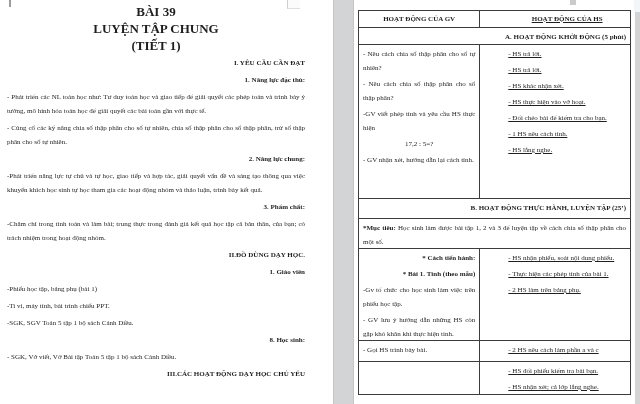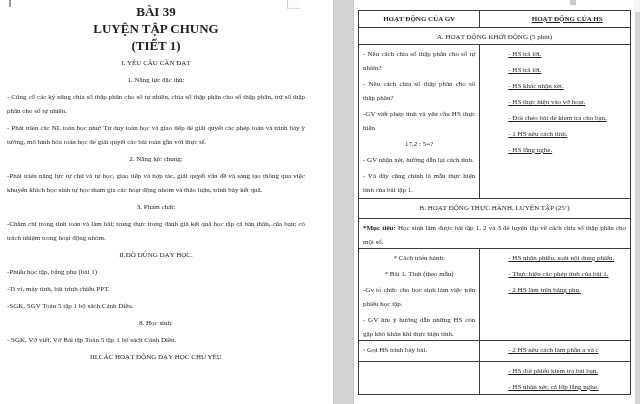--- a/index.html
+++ b/index.html
@@ -10,21 +10,21 @@
     color:#1f1f1f;
   }
   .page{position:absolute;top:0;height:404px;background:#ffffff;}
   #page-left{left:0;width:333px;border-right:1px solid #c2c4c6;}
   #page-right{left:353px;width:281px;border-left:1px solid #c2c4c6;}
 
   
   .lp-content{width:298px;margin:5px 0 0 7px;text-align:justify;}
   .para{font-size:7px;line-height:14px;margin:0 0 3px 0;}
   .c-title{font-weight:bold;text-align:center;font-size:13px;}
-  .c-heading{font-weight:normal;text-align:center;}
+  .c-heading{font-weight:bold;text-align:right;}
   .c-center{text-align:center;}
   .c-mt-lg{margin-top:10px;}
   .c-mt-xl{margin-top:32px;}
 
   
   .doc-table{
     position:absolute;left:4px;top:10px;width:273px;
     border:1px solid #3c3c3c;border-bottom:none;
     box-sizing:border-box;background:#fff;
   }
@@ -49,27 +49,28 @@
 
 <div>
 
   <div class="page" id="page-left">
     <div class="lp-content">
         <div class="para c-title">BÀI 39</div>
         <div class="para c-title">LUYỆN TẬP CHUNG</div>
         <div class="para c-title">(TIẾT 1)</div>
         <div class="para c-heading">I. YÊU CẦU CẦN ĐẠT</div>
         <div class="para c-heading">1. Năng lực đặc thù:</div>
+        <div class="para">- Phát triển các NL toán học như: Tư duy toán học và giao tiếp để giải quyết các phép toán và trình bày ý tưởng, mô hình hóa toán học để giải quyết các bài toán gần với thực tế.</div>
         <div class="para">- Củng cố các kỹ năng chia số thập phân cho số tự nhiên, chia số thập phân cho số thập phân, trừ số thập phân cho số tự nhiên.</div>
-        <div class="para">- Phát triển các NL toán học như: Tư duy toán học và giao tiếp để giải quyết các phép toán và trình bày ý tưởng, mô hình hóa toán học để giải quyết các bài toán gần với thực tế.</div>
         <div class="para c-heading">2. Năng lực chung:</div>
         <div class="para">-Phát triển năng lực tự chủ và tự học, giao tiếp và hợp tác, giải quyết vấn đề và sáng tạo thông qua việc khuyến khích học sinh tự học tham gia các hoạt động nhóm và thảo luận, trình bày kết quả.</div>
         <div class="para c-heading">3. Phẩm chất:</div>
         <div class="para">-Chăm chỉ trong tính toán và làm bài; trung thực trong đánh giá kết quả học tập cả bản thân, của bạn; có trách nhiệm trong hoạt động nhóm.</div>
         <div class="para c-heading">II.ĐỒ DÙNG DẠY HỌC.</div>
+        <div class="para c-heading">1. Giáo viên</div>
         <div class="para">-Phiếu học tập, bảng phụ (bài 1)</div>
         <div class="para">-Ti vi, máy tính, bài trình chiếu PPT.</div>
         <div class="para">-SGK, SGV Toán 5 tập 1 bộ sách Cánh Diều.</div>
         <div class="para c-heading">8. Học sinh:</div>
         <div class="para">- SGK, Vở viết, Vở Bài tập Toán 5 tập 1 bộ sách Cánh Diều.</div>
         <div class="para c-heading">III.CÁC HOẠT ĐỘNG DẠY HỌC CHỦ YẾU</div>
       </div>
   </div>
 
   <div class="page" id="page-right">
@@ -90,21 +91,20 @@
           </div>
       </div>
 
       <div class="trow" style="height:154px">
         <div class="cell cell-gv">
             <div class="para">- Nêu cách chia số thập phân cho số tự nhiên?</div>
             <div class="para">- Nêu cách chia số thập phân cho số thập phân?</div>
             <div class="para">-GV viết phép tính và yêu cầu HS thực hiện</div>
             <div class="para c-center">17,2 : 5=?</div>
             <div class="para c-mt-lg">- GV nhận xét, hướng dẫn lại cách tính.</div>
-            <div class="para">- Và đây cũng chính là mẫu thực hiện tính của bài tập 1.</div>
           </div>
         <div class="cell cell-hs">
             <div class="para">- HS trả lời.</div>
             <div class="para c-mt-lg">- HS trả lời.</div>
             <div class="para">- HS khác nhận xét.</div>
             <div class="para">- HS thực hiện vào vở hoạt.</div>
             <div class="para">- Đổi chéo bài để kiểm tra cho bạn.</div>
             <div class="para">- 1 HS nêu cách tính.</div>
             <div class="para">- HS lắng nghe.</div>
           </div>
@@ -117,21 +117,21 @@
       </div>
 
       <div class="trow" style="height:30px">
         <div class="cell cell-full">
             <div class="para"><b>*Mục tiêu:</b> Học sinh làm được bài tập 1, 2 và 3 để luyện tập về cách chia số thập phân cho một số.</div>
           </div>
       </div>
 
       <div class="trow" style="height:92px">
         <div class="cell cell-gv">
-            <div class="para c-heading">* Cách triển hành:</div>
+            <div class="para c-heading">* Cách tiến hành:</div>
             <div class="para c-heading">* Bài 1. Tính (theo mẫu)</div>
             <div class="para">-Gv tổ chức cho học sinh làm việc trên phiếu học tập.</div>
             <div class="para">- GV lưu ý hướng dẫn những HS còn gặp khó khăn khi thực hiện tính.</div>
           </div>
         <div class="cell cell-hs">
             <div class="para c-mt-xl">- HS nhận phiếu, soát nội dung phiếu.</div>
             <div class="para">- Thực hiện các phép tính của bài 1.</div>
             <div class="para">- 2 HS làm trên bảng phụ.</div>
           </div>
       </div>

